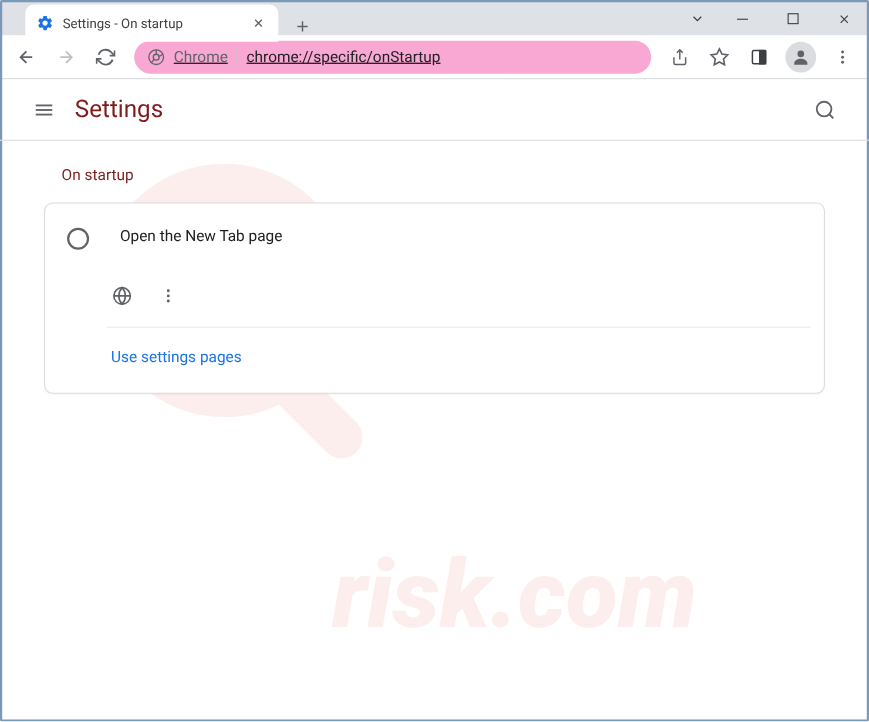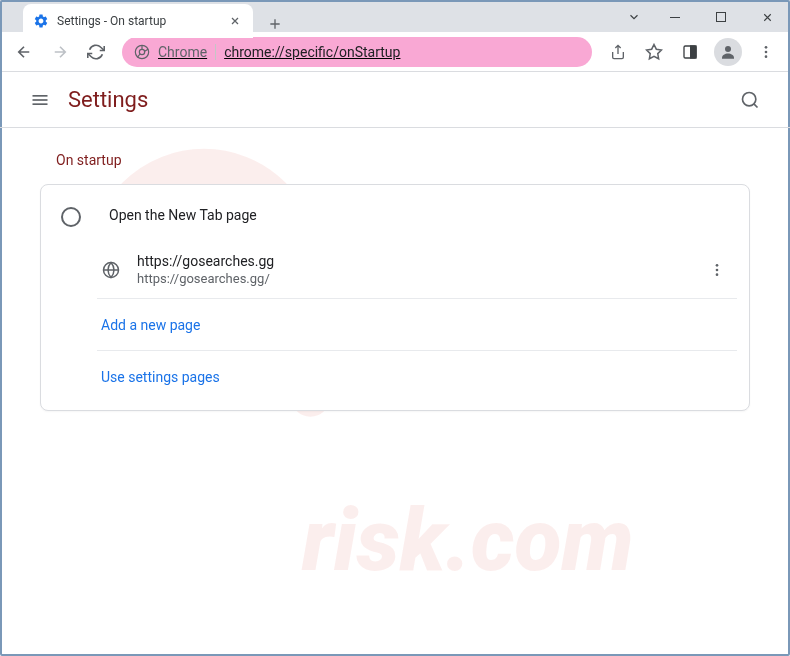--- a/index.html
+++ b/index.html
@@ -200,35 +200,28 @@
       <div class="radio-label">Open the New Tab page</div>
     </div>
     <div class="pages-list">
       <div class="page-entry">
         <span class="globe-icon">
           <svg width="18" height="18" viewBox="0 0 24 24" fill="none" stroke="#5f6368" stroke-width="2">
               <circle cx="12" cy="12" r="10"></circle>
               <path d="M2 12h20M12 2a15.3 15.3 0 014 10 15.3 15.3 0 01-4 10 15.3 15.3 0 01-4-10 15.3 15.3 0 014-10z"></path>
             </svg>
         </span>
-        <div class="page-info">
-          <div class="page-name">https://gosearches.gg</div>
-          <div class="page-url">https://gosearches.gg/</div>
-        </div>
         <div class="page-menu">
           <svg width="16" height="16" viewBox="0 0 24 24" fill="#5f6368">
               <circle cx="12" cy="5" r="2"></circle>
               <circle cx="12" cy="12" r="2"></circle>
               <circle cx="12" cy="19" r="2"></circle>
             </svg>
         </div>
       </div>
       <div class="link-row">
-        <span class="link-text">Add a new page</span>
-      </div>
-      <div class="link-row">
         <span class="link-text">Use settings pages</span>
       </div>
     </div>
   </div>
 </div>
 
 <div class="outer-border"></div>
 
 </body></html>

